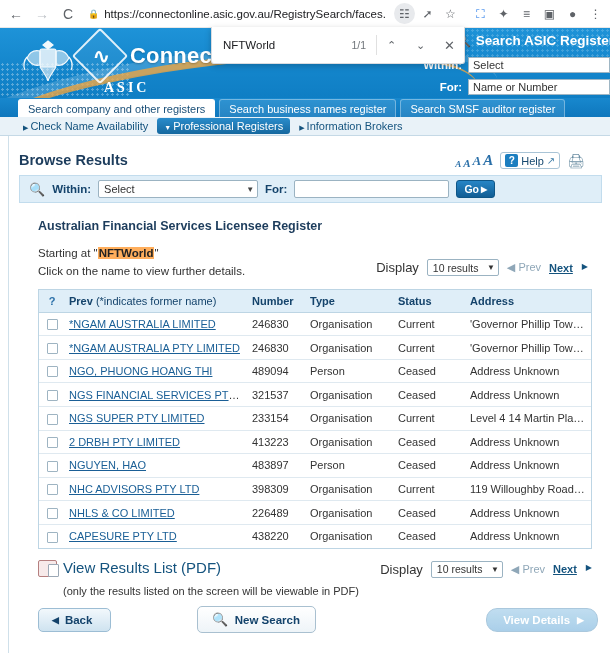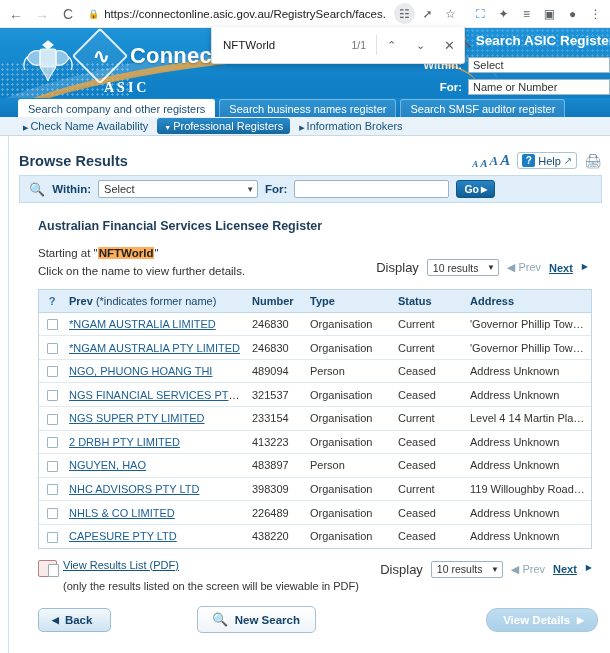--- a/index.html
+++ b/index.html
@@ -195,22 +195,22 @@
     position: absolute; top: 136px; left: 0; width: 610px; height: 517px;
     background: #ffffff;
   }
   .left-rail {
     position: absolute; left: 0; top: 0; width: 9px; height: 517px;
     background: #ffffff; border-right: 1px solid #cfe0ea;
   }
   .content { position: absolute; left: 10px; top: 0; width: 600px; }
 
   .browse-row {
-    display: flex; align-items: center; justify-content: space-between;
-    padding: 16px 8px 6px 9px;
+    display: flex; justify-content: space-between;
+    padding: 16px 25px 6px 9px;
     gap: 12px;
   }
   .browse-title { font-size: 14.5px; font-weight: bold; color: #1c3c5c; }
   .browse-tools { display: flex; align-items: center; gap: 7px; }
   .aaaa { display: flex; align-items: flex-end; gap: 2px; color: #2a6fa8; }
   .aaaa i { font-style: italic; font-weight: bold; font-family: "Liberation Serif", serif; }
   .a1 { font-size: 9px; } .a2 { font-size: 11px; } .a3 { font-size: 13px; } .a4 { font-size: 15px; }
   .help-btn {
     display: flex; align-items: center; gap: 3px;
     background: #ffffff; border: 1px solid #a9c4d6;
@@ -328,21 +328,21 @@
     width: 19px; height: 17px; flex: none; margin-top: 1px;
     border: 1px solid #b57f7f; background: #f7eaea; border-radius: 2px;
     position: relative;
   }
   .pdf-ico:after {
     content: ""; position: absolute; right: -3px; top: 3px;
     width: 9px; height: 11px; background: #fff;
     border: 1px solid #9ba8b5; border-radius: 1px;
   }
   .pdf-txts { display: flex; flex-direction: column; gap: 9px; }
-  .pdf-lnk { font-size: 11px; color: #14537e; text-decoration: underline; }
+  .pdf-lnk { font-size: 15px; color: #14537e; }
   .pdf-note { font-size: 11px; color: #333; }
 
   .btn-row {
     position: absolute; left: 28px; top: 470px; width: 560px;
     display: flex; align-items: center;
   }
   .btn-back {
     background: linear-gradient(180deg,#f2f8fc,#cfe3f0);
     border: 1px solid #9cbdd4; border-radius: 5px;
     font-size: 11.5px; font-weight: bold; color: #14436b;

